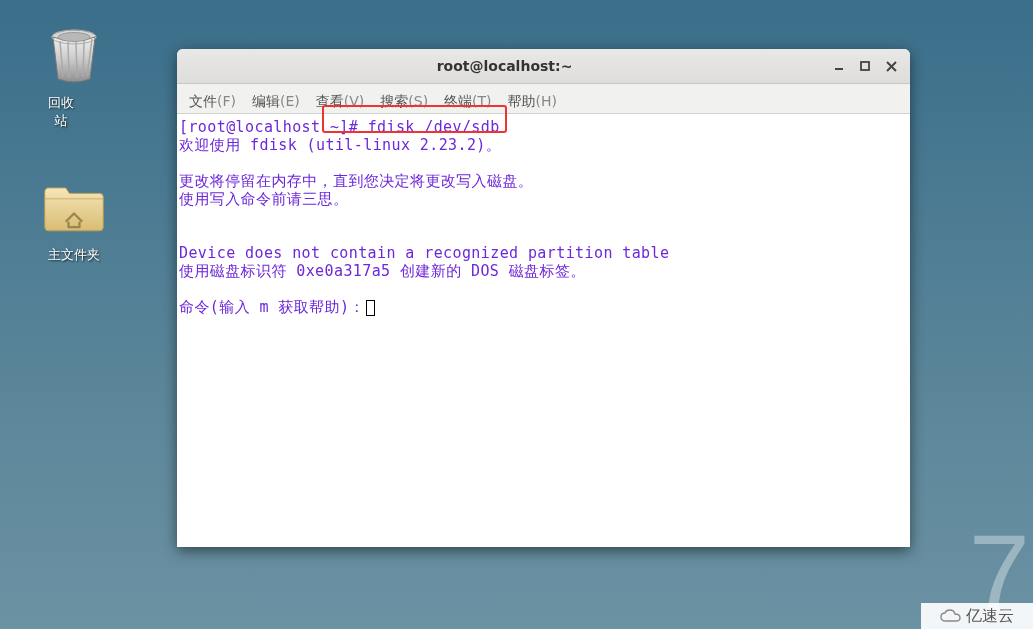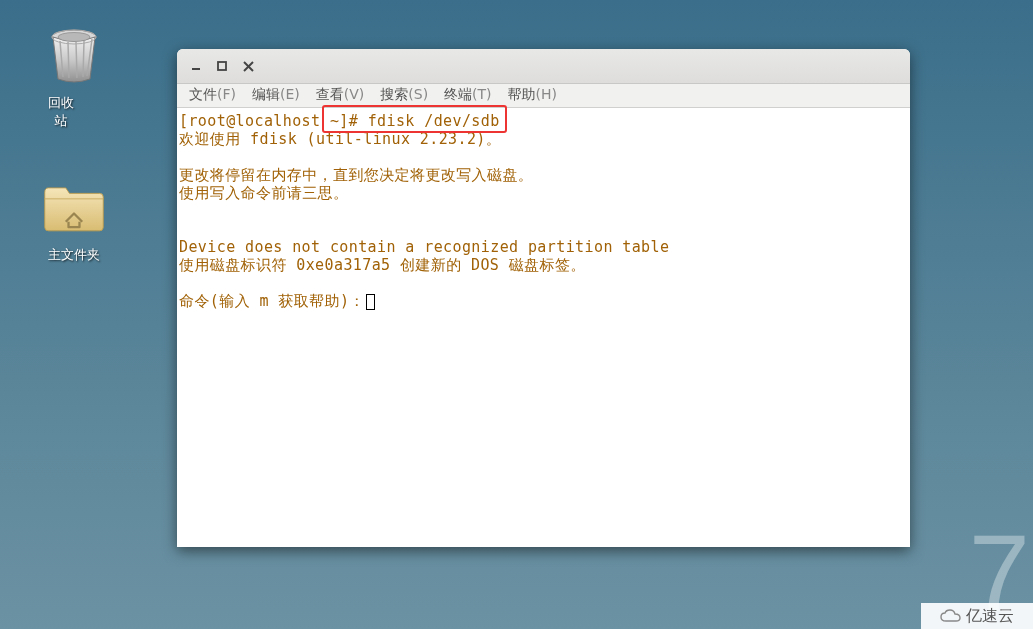--- a/index.html
+++ b/index.html
@@ -105,43 +105,43 @@
     .winctl {
       width: 26px;
       height: 22px;
       display: flex;
       align-items: center;
       justify-content: center;
       cursor: pointer;
       color: #444;
     }
     .menubar {
-      height: 24px;
+      height: 30px;
       background: #f1f1ef;
       display: flex;
-      align-items: flex-start;
+      align-items: flex-end;
       padding: 0 4px;
       border-bottom: 1px solid #d0d0ce;
       font-size: 14px;
       color: #555;
     }
     .menuitem {
       padding: 2px 8px;
       cursor: pointer;
     }
     .menuitem .accel { color: #888; }
 
     .terminal-body {
       flex: 1;
       background: #fff;
       padding: 4px 2px;
       font-family: "DejaVu Sans Mono", "Courier New", monospace;
       font-size: 15px;
       line-height: 1.2;
-      color: #a16207;
+      color: #6d28d9;
       white-space: pre;
       position: relative;
       overflow: hidden;
       letter-spacing: 0.4px;
     }
     .highlight-box {
       position: absolute;
       border: 2px solid #e33;
       border-radius: 3px;
       pointer-events: none;
@@ -201,20 +201,21 @@
 
 <div class="watermark">
   <svg width="22" height="14" viewBox="0 0 22 14">
     <path d="M6 12 Q1 12 1 8 Q1 4 5 4 Q6 1 10 1 Q14 1 15 5 Q20 5 20 9 Q20 12 16 12 Z" fill="none" stroke="#888" stroke-width="1.4"></path>
   </svg>
   <span>亿速云</span>
 </div>
 
 <div class="window">
   <div class="titlebar">
+    <div class="title">root@localhost:~</div>
     <div class="winctl">
       <svg width="10" height="10">
           <line x1="1" y1="8" x2="9" y2="8" stroke="#444" stroke-width="2"></line>
         </svg>
     </div>
     <div class="winctl">
       <svg width="10" height="10">
           <rect x="1" y="1" width="8" height="8" fill="none" stroke="#444" stroke-width="1.8"></rect>
         </svg>
     </div>

